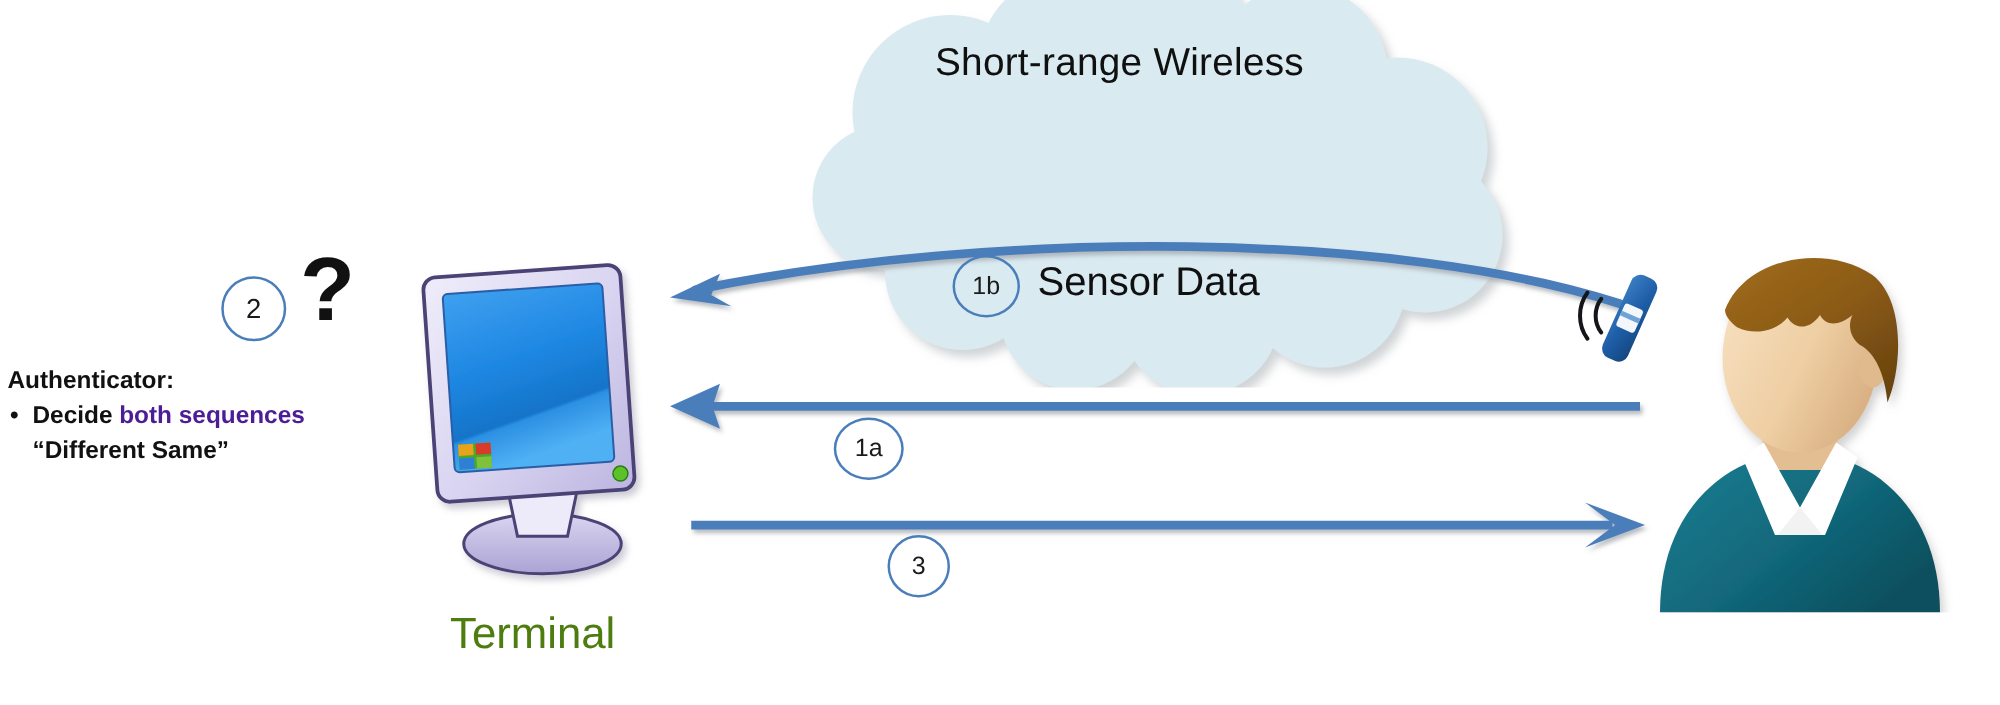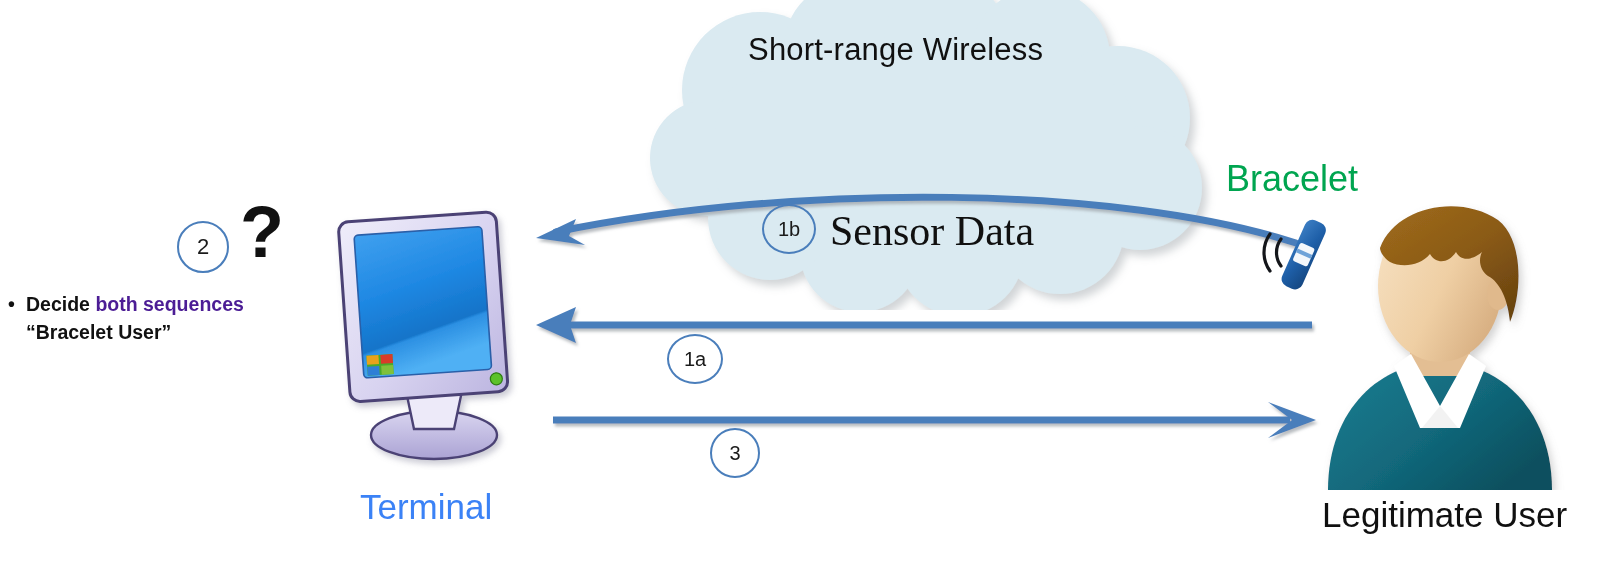--- a/index.html
+++ b/index.html
@@ -41,21 +41,21 @@
     font-size: 20px;
     font-family: "Liberation Sans", sans-serif;
     background: transparent;
     box-sizing: border-box;
   }
 
   
   #step-1b { left: 762px; top: 204px; width: 54px; height: 50px; }
   #label-1b {
     left: 830px; top: 207px;
-    font-size: 42px; color: #101010; white-space: nowrap; font-family: Liberation Serif, serif;
+    font-size: 32px; color: #101010; white-space: nowrap;
   }
 
   
   #step-1a { left: 667px; top: 334px; width: 56px; height: 50px; }
   #label-1a {
     left: 702px; top: 334px;
     font-size: 34px; color: #101010; white-space: nowrap;
   }
 
   
@@ -103,21 +103,21 @@
     top: 0;
   }
   .green-em { color: #4c1d95; }
   #auth-block .cont { display: block; padding-left: 20px; }
 
   
   #monitor { left: 330px; top: 195px; width: 200px; height: 275px; }
 
   #terminal-label {
     left: 360px; top: 487px;
-    font-size: 35px; color: #3b82f6; white-space: nowrap;
+    font-size: 35px; color: #4d7c0f; white-space: nowrap;
   }
 
   
   #person { left: 1310px; top: 190px; width: 260px; height: 300px; }
 
   #user-label {
     left: 1322px; top: 495px;
     font-size: 35px; color: #101010; white-space: nowrap;
   }
 
@@ -189,22 +189,23 @@
 
   <div id="step-1a" class="abs step-circle">1a</div>
 
   <div id="step-3" class="abs step-circle">3</div>
 
   <div id="step-2" class="abs step-circle">2</div>
 
   <div id="question-mark" class="abs">?</div>
 
   <div id="auth-block" class="abs">
+    <div>Authenticator:</div>
     <div class="bullet-row"><span>Decide </span><span class="green-em">both sequences</span></div>
-    <div class="cont">“Bracelet User”</div>
+    <div class="cont">“Different Same”</div>
   </div>
 
   <svg id="monitor" class="abs" viewBox="0 0 200 275">
     <defs>
       <linearGradient id="screenGrad" x1="0" y1="0" x2="0.25" y2="1">
         <stop offset="0%" stop-color="#3FA0EF"></stop>
         <stop offset="45%" stop-color="#1F88E3"></stop>
         <stop offset="78%" stop-color="#1474C9"></stop>
         <stop offset="80%" stop-color="#2C90E3"></stop>
         <stop offset="100%" stop-color="#4FB0F4"></stop>
@@ -286,21 +287,20 @@
       <path d="M 70 58 C 86 16, 150 4, 188 30 C 214 50, 212 104, 200 132
                C 198 110, 190 92, 178 86
                C 170 80, 168 70, 172 62
                C 160 72, 150 70, 146 62
                C 138 74, 126 74, 120 64
                C 110 76, 92 78, 80 72
                C 74 68, 70 62, 70 58 Z" fill="url(#hairGrad)"></path>
     </g>
   </svg>
 
-  <div id="user-label" class="abs">Legitimate User</div>
 
   <svg id="bracelet" class="abs" viewBox="0 0 80 85">
     <defs>
       <linearGradient id="braceletGrad" x1="0" y1="0" x2="1" y2="1">
         <stop offset="0%" stop-color="#3D7FC4"></stop>
         <stop offset="50%" stop-color="#1E5FA8"></stop>
         <stop offset="100%" stop-color="#14457E"></stop>
       </linearGradient>
     </defs>
 
@@ -309,15 +309,14 @@
       <path d="M 31 27 C 25 35, 25 46, 31 54"></path>
     </g>
 
     <g transform="rotate(24 52 44)">
       <rect x="42" y="6" width="22" height="72" rx="8" fill="url(#braceletGrad)"></rect>
       <rect x="45" y="32" width="16" height="20" rx="2.5" fill="#F3F7FB"></rect>
       <rect x="45" y="39" width="16" height="4" fill="#6FA3D8"></rect>
     </g>
   </svg>
 
-  <div id="bracelet-label" class="abs">Bracelet</div>
 
 </div>
 
 </body></html>

